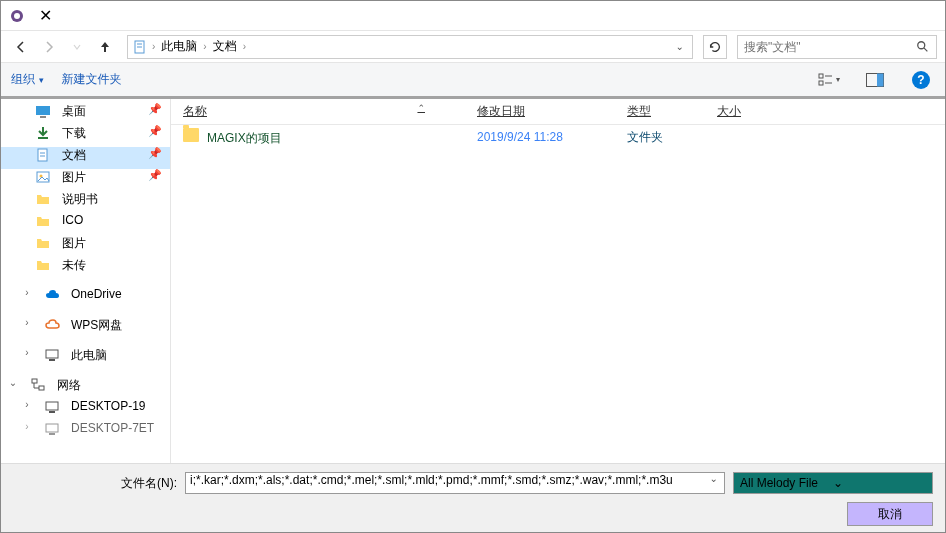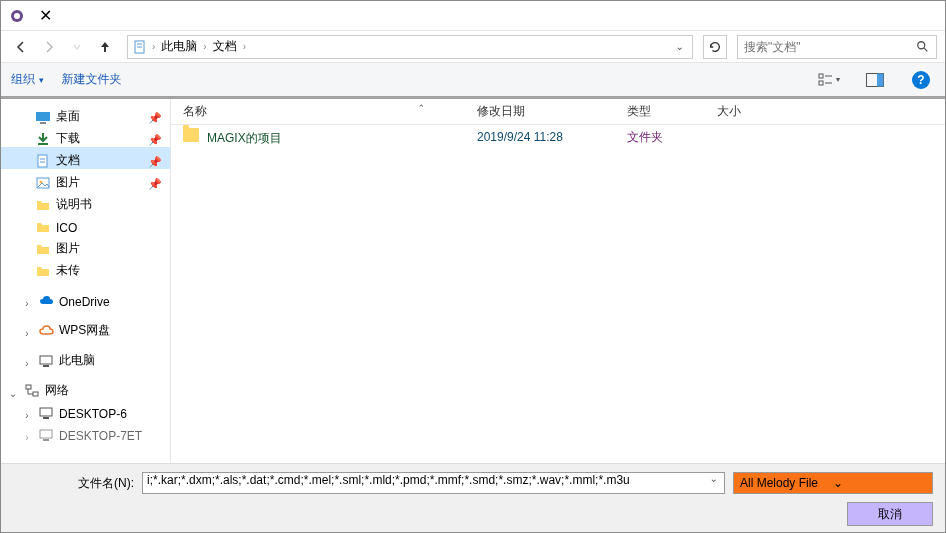--- a/index.html
+++ b/index.html
@@ -25,31 +25,31 @@
 .navbar .search-box .search-icon { color: #555; }
 
 .toolbar { height: 36px; background: #f5f6f7; border-bottom: 3px solid #a3a3a3; display: flex; align-items: center; padding: 0 10px; gap: 18px; }
 .toolbar .tb-item { color: #1a5bb8; cursor: pointer; display: flex; align-items: center; gap: 4px; }
 .toolbar .spacer { flex: 1; }
 .toolbar .tb-icon-btn { width: 28px; height: 22px; display: flex; align-items: center; justify-content: center; cursor: pointer; gap:2px; }
 .toolbar .help-icon { width: 18px; height: 18px; border-radius: 50%; background: #0078d7; color: #fff; display: flex; align-items: center; justify-content: center; font-weight: bold; font-size: 12px; }
 
 .main { display: flex; height: 364px; }
 .sidebar { width: 170px; border-right: 1px solid #e5e5e5; overflow: hidden; padding-top: 4px; }
-.sidebar .tree-item { display: flex; align-items: flex-end; height: 22px; padding-left: 6px; gap: 5px; cursor: pointer; }
+.sidebar .tree-item { display: flex; align-items: flex-start; height: 22px; padding-left: 6px; gap: 11px; cursor: pointer; }
 .sidebar .tree-item.selected { background: #cde8ff; }
 .sidebar .indent1 { padding-left: 20px; }
 .sidebar .indent2 { padding-left: 34px; }
 .sidebar .expander { width: 12px; text-align: center; color: #666; font-size: 10px; }
 .sidebar .pin { color: #888; font-size: 11px; margin-left: auto; margin-right: 8px; }
 .sidebar .icon { width: 16px; height: 16px; display: flex; align-items: center; justify-content: center; }
 
 .filelist { flex: 1; position: relative; }
 .filelist .header-row { height: 26px; display: flex; align-items: center; border-bottom: 1px solid #e8e8e8; padding-left: 12px; }
-.filelist .header-row .col { color: #333; padding-right: 8px; display: flex; align-items: flex-start; gap: 4px; }
+.filelist .header-row .col { color: #333; padding-right: 8px; display: flex; align-items: flex-start; gap: 4px; text-decoration: underline; }
 .filelist .col-name { width: 250px; }
 .filelist .col-date { width: 150px; margin-left: 44px; }
 .filelist .col-type { width: 90px; }
 .filelist .col-size { width: 80px; }
 .filelist .sort-arrow { font-size: 9px; color: #555; }
 .filelist .row { height: 24px; display: flex; align-items: center; padding-left: 12px; }
 .filelist .row .cell { padding-right: 8px; color: #14532d; }
 .filelist .folder-icon { width: 16px; height: 14px; background: #ffd868; border-radius: 1px; display: inline-block; margin-right: 8px; position: relative; }
 .filelist .folder-icon::before { content: ''; position: absolute; top: -3px; left: 0; width: 6px; height: 3px; background: #ffd868; border-radius: 1px 1px 0 0; }
 
@@ -59,21 +59,21 @@
 .watermark .wm-text .big { font-size: 36px; font-weight: bold; }
 .watermark .wm-text .small { font-size: 14px; letter-spacing: 1px; }
 
 .bottom { background: #f0f0f0; border-top: 1px solid #ddd; padding: 8px 12px 10px; }
 .bottom .row1 { display: flex; align-items: center; gap: 8px; margin-bottom: 8px; }
 .bottom .row2 { display: flex; justify-content: flex-end; gap: 8px; }
 .bottom .label { white-space: nowrap; }
 .bottom .fn-input { flex: 1; height: 22px; border: 1px solid #999; padding: 0 4px; background: #fff; font-size: 12px; display: flex; align-items: flex-start; }
 .bottom .fn-input input { flex: 1; border: none; outline: none; font-size: 12px; }
 .bottom .fn-input .drop { color: #555; font-size: 10px; padding: 0 2px; }
-.bottom .filter { width: 200px; height: 22px; border: 1px solid #999; background: #f97316; display: flex; align-items: center; padding: 0 6px; }
+.bottom .filter { width: 200px; height: 22px; border: 1px solid #999; background: #0f766e; display: flex; align-items: center; padding: 0 6px; }
 .bottom .filter span { flex: 1; }
 .bottom .btn { width: 86px; height: 24px; border: 1px solid #999; background: #c4b5fd; cursor: pointer; font-size: 12px; }
 .bottom .btn.primary { border: 1px solid #0078d7; background: #e5f1fb; margin-top: 33px; }
 
 svg { display: block; }
 </style>
 </head>
 <body>
 
 <div class="titlebar">
@@ -289,21 +289,21 @@
         <span>网络</span>
       </div>
     <div class="tree-item indent1">
         <span class="expander">›</span>
         <span class="icon">
           <svg width="16" height="16">
             <rect x="2" y="3" width="12" height="8" fill="none" stroke="#555"></rect>
             <rect x="5" y="12" width="6" height="2" fill="#555"></rect>
           </svg>
         </span>
-        <span>DESKTOP-6</span>
+        <span>DESKTOP-19</span>
       </div>
     <div class="tree-item indent1" style="opacity:0.6">
         <span class="expander">›</span>
         <span class="icon">
           <svg width="16" height="16">
             <rect x="2" y="3" width="12" height="8" fill="none" stroke="#555"></rect>
             <rect x="5" y="12" width="6" height="2" fill="#555"></rect>
           </svg>
         </span>
         <span>DESKTOP-7ET</span>
@@ -321,30 +321,30 @@
         </div>
       <div class="col col-type">
           <span>类型</span>
         </div>
       <div class="col col-size">
           <span>大小</span>
         </div>
     </div>
     <div class="row">
       <div class="cell col-name"><span class="folder-icon"></span><span>MAGIX的项目</span></div>
-      <div class="cell col-date" style="color:#0c4a6e">2019/9/24 11:28</div>
-      <div class="cell col-type" style="color:#701a75">文件夹</div>
+      <div class="cell col-date" style="color:#3b82f6">2019/9/24 11:28</div>
+      <div class="cell col-type" style="color:#0c4a6e">文件夹</div>
       <div class="cell col-size"></div>
     </div>
   </div>
 </div>
 
 <div class="bottom">
   <div class="row1">
-    <span class="label" style="margin-left:65px;">文件名(N):</span>
+    <span class="label" style="margin-left:108px;">文件名(N):</span>
     <div class="fn-input">
       <input value="i;*.kar;*.dxm;*.als;*.dat;*.cmd;*.mel;*.sml;*.mld;*.pmd;*.mmf;*.smd;*.smz;*.wav;*.mml;*.m3u" style="">
       <span class="drop">⌄</span>
     </div>
     <div class="filter">
       <span>All Melody File</span>
       <span class="drop">⌄</span>
     </div>
   </div>
   <div class="row2">

